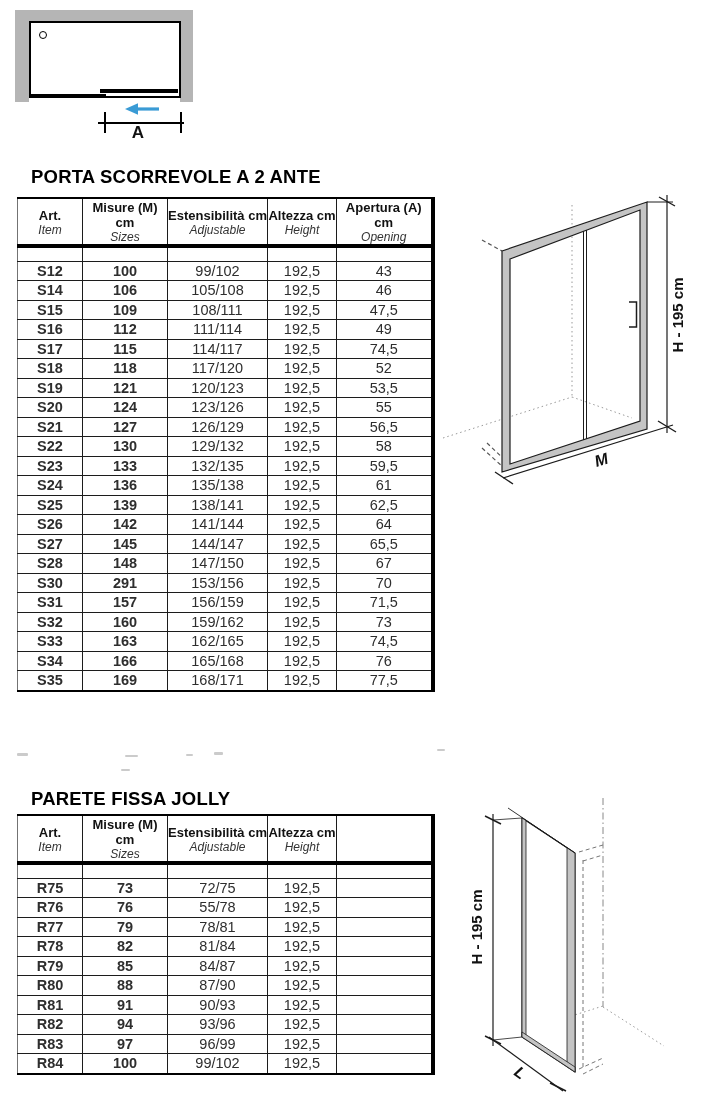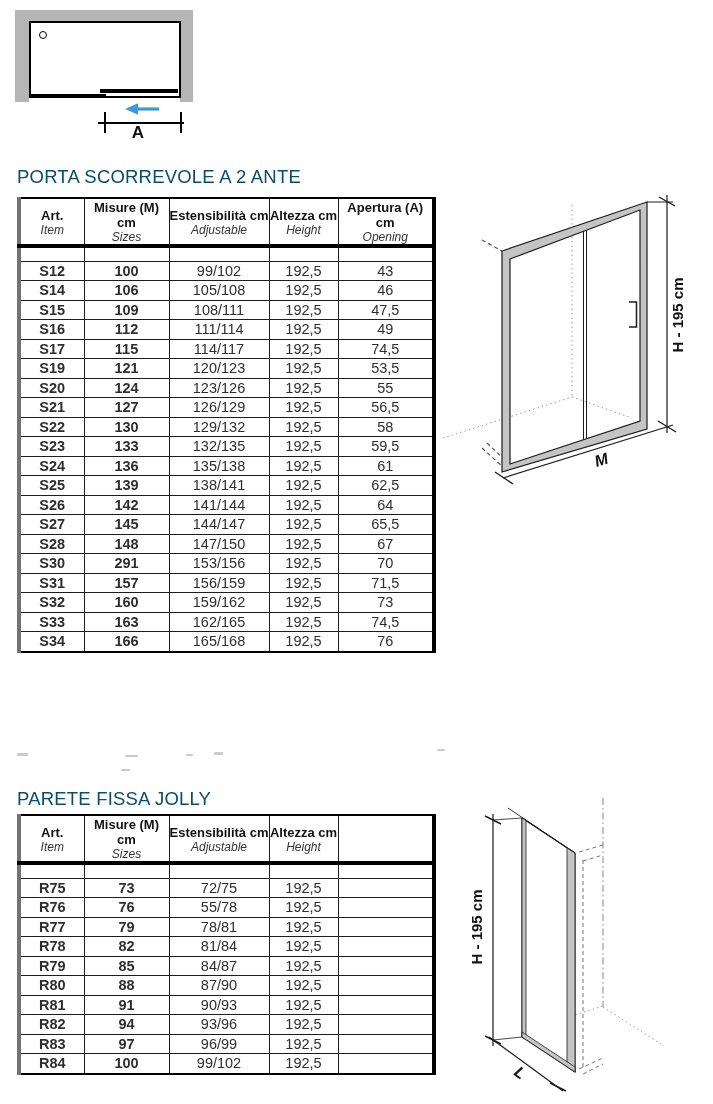--- a/index.html
+++ b/index.html
@@ -14,29 +14,29 @@
   .tray { position:absolute; left:29px; top:21px; width:152px; height:77px;
           border:2px solid #000; background:#fff; box-sizing:border-box; }
   .drain { position:absolute; left:39px; top:31px; width:8px; height:8px;
            border:1.5px solid #000; border-radius:50%; box-sizing:border-box; background:#fff; }
   .panel { position:absolute; height:3.5px; background:#000; }
   .dimline { position:absolute; background:#000; }
   .dim-a-label { position:absolute; left:127px; top:123px; width:22px; text-align:center;
                  font-weight:bold; font-size:17px; }
 
   
-  .sec-title { position:absolute; left:17px; font-weight:normal; font-size:18.5px;
-               letter-spacing:0.2px; color:#0c4a6e; white-space:nowrap; }
+  .sec-title { position:absolute; left:31px; font-weight:bold; font-size:18.5px;
+               letter-spacing:0.2px; color:#000000; white-space:nowrap; }
 
   
   table.spec { position:absolute; border-collapse:collapse; table-layout:fixed; background:#fff; }
   table.spec th, table.spec td { border:1.5px solid #1c1c1c; padding:0; text-align:center;
                                  vertical-align:middle; overflow:hidden; }
   table.spec th { height:37px; background:#fff; }
-  table.spec th:first-child, table.spec td:first-child { border-left:4px solid #737373; }
+  table.spec th:first-child, table.spec td:first-child { border-left:1px solid #737373; }
   table.spec th:last-child,  table.spec td:last-child  { border-right:4.5px solid #000;margin-left:20px; }
   table.spec thead th { border-top:2px solid #000; border-bottom:4.5px solid #000; }
   table.spec tr.spacer td { height:12.5px; }
   table.spec tbody tr.row td { height:18.5px; font-size:14.5px; color:#2e2e2e; }
   table.spec tbody tr:last-child td { border-bottom:2px solid #000; }
   table.spec td.c0, table.spec td.c1 { font-weight:bold; color:#0e0e0e; }
   .h1 { font-weight:bold; font-size:13px; line-height:15px; margin-top:1px; }
   .h2 { font-style:italic; font-weight:normal; font-size:12px; line-height:14px; color:#333; }
 
   
@@ -141,20 +141,27 @@
           <td class="c4">49</td>
         </tr>
         <tr class="row">
           <td class="c0">S17</td>
           <td class="c1">115</td>
           <td class="c2">114/117</td>
           <td class="c3">192,5</td>
           <td class="c4">74,5</td>
         </tr>
         <tr class="row">
+          <td class="c0">S18</td>
+          <td class="c1">118</td>
+          <td class="c2">117/120</td>
+          <td class="c3">192,5</td>
+          <td class="c4">52</td>
+        </tr>
+        <tr class="row">
           <td class="c0">S19</td>
           <td class="c1">121</td>
           <td class="c2">120/123</td>
           <td class="c3">192,5</td>
           <td class="c4">53,5</td>
         </tr>
         <tr class="row">
           <td class="c0">S20</td>
           <td class="c1">124</td>
           <td class="c2">123/126</td>
@@ -244,20 +251,27 @@
           <td class="c2">162/165</td>
           <td class="c3">192,5</td>
           <td class="c4">74,5</td>
         </tr>
         <tr class="row">
           <td class="c0">S34</td>
           <td class="c1">166</td>
           <td class="c2">165/168</td>
           <td class="c3">192,5</td>
           <td class="c4">76</td>
+        </tr>
+        <tr class="row">
+          <td class="c0">S35</td>
+          <td class="c1">169</td>
+          <td class="c2">168/171</td>
+          <td class="c3">192,5</td>
+          <td class="c4">77,5</td>
         </tr>
       </tbody>
     </table>
 
   <div class="artifact" style="left:17px;top:753px;width:11px;height:3px;"></div>
   <div class="artifact" style="left:125px;top:755px;width:13px;height:2px;"></div>
   <div class="artifact" style="left:186px;top:754px;width:7px;height:2px;"></div>
   <div class="artifact" style="left:214px;top:752px;width:9px;height:3px;"></div>
   <div class="artifact" style="left:437px;top:749px;width:8px;height:2px;"></div>
   <div class="artifact" style="left:121px;top:769px;width:9px;height:2px;"></div>

